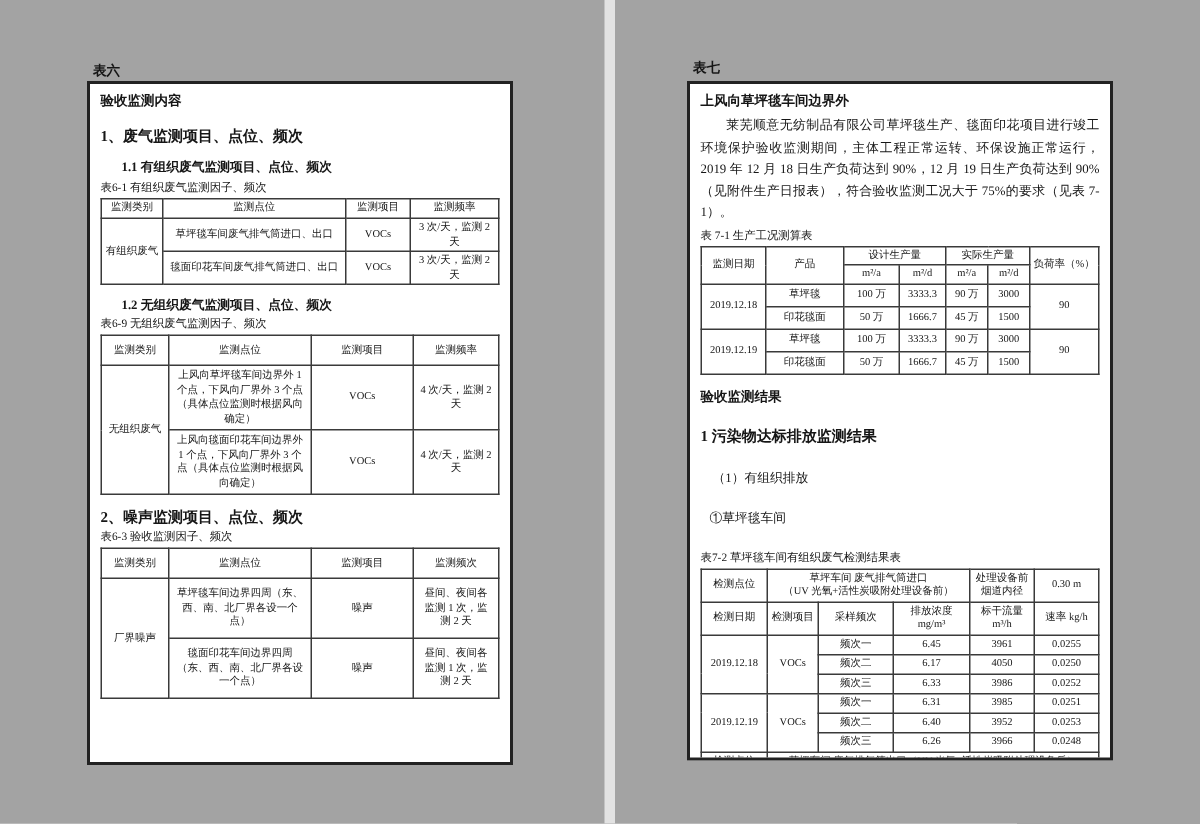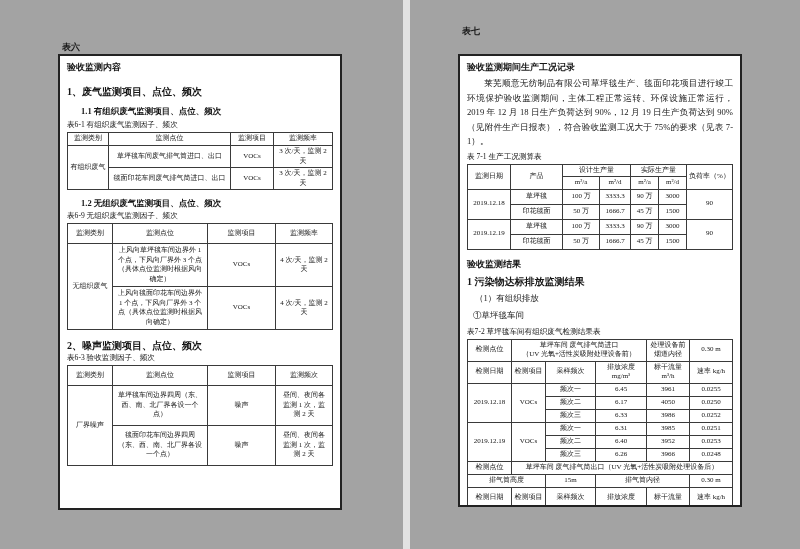--- a/index.html
+++ b/index.html
@@ -10,21 +10,21 @@
     color:#161616;
   }
   .spread { display:flex; width:800px; height:549px; }
   .page { background:#a3a3a3; position:relative; height:549px; }
   .page-left  { width:403px; }
   .page-gap   { width:7px; background:#e2e2e2; }
   .page-right { width:390px; }
 
   .sheet-tag { position:absolute; font-size:9px; font-weight:bold; }
   .page-left  .sheet-tag { top:41px; left:62px; }
-  .page-right .sheet-tag { top:25px; left:52px; }
+  .page-right .sheet-tag { top:39px; left:52px; }
 
   .docbox {
     position:absolute; border:2px solid #222; background:#fff;
     padding:5px 7px 0 7px; overflow:hidden;
   }
   .page-left  .docbox { top:54px; left:58px;  width:284px; height:456px; }
   .page-right .docbox { top:54px; left:48px;  width:284px; height:453px; }
 
   .pagenum {
     position:absolute; top:548px; left:0; width:100%;
@@ -55,21 +55,21 @@
   
   .t71 td, .t71 th { height:12px; }
   .t71 td.data { height:15px; }
   .t72 td { height:13px; }
   .t72 td.two-line { height:21px; }
   .para {
     font-size:8.6px; line-height:14.5px; text-align:justify;
     text-indent:2em; margin-top:3px;
   }
   .mt2 { margin-top:2px; } .mt3 { margin-top:3px; }
-  .mt6 { margin-top:6px; } .mt8 { margin-top:8px; }
+  .mt6 { margin-top:16px; } .mt8 { margin-top:8px; }
   .mt9 { margin-top:9px; } .mt10 { margin-top:10px; } .mt13 { margin-top:13px; }
   .ind12 { margin-left:12px; } .ind8 { margin-left:8px; } .ind6 { margin-left:6px; }
 </style>
 </head>
 <body>
 
 <div class="spread">
 
   <div class="page page-left">
     <div class="sheet-tag">表六</div>
@@ -174,21 +174,21 @@
 
     <div class="pagenum">26</div>
   </div>
 
   <div class="page-gap"></div>
 
   <div class="page page-right">
     <div class="sheet-tag">表七</div>
 
     <div class="docbox">
-      <div class="sec-title">验收监测期间生产工况记录</div>
+      <div class="sec-title">上风向草坪毯车间边界外</div>
       <div class="para">莱芜顺意无纺制品有限公司草坪毯生产、毯面印花项目进行竣工环境保护验收监测期间，主体工程正常运转、环保设施正常运行，2019 年 12 月 18 日生产负荷达到 90%，12 月 19 日生产负荷达到 90%（见附件生产日报表），符合验收监测工况大于 75%的要求（见表 7-1）。</div>
 
       <div class="tbl-caption mt3">表 7-1 生产工况测算表</div>
 
       <table class="doc-table t71 mt2">
         <colgroup>
           <col style="width:43px">
             <col style="width:52px">
           <col style="width:37px">
             <col style="width:31px">

